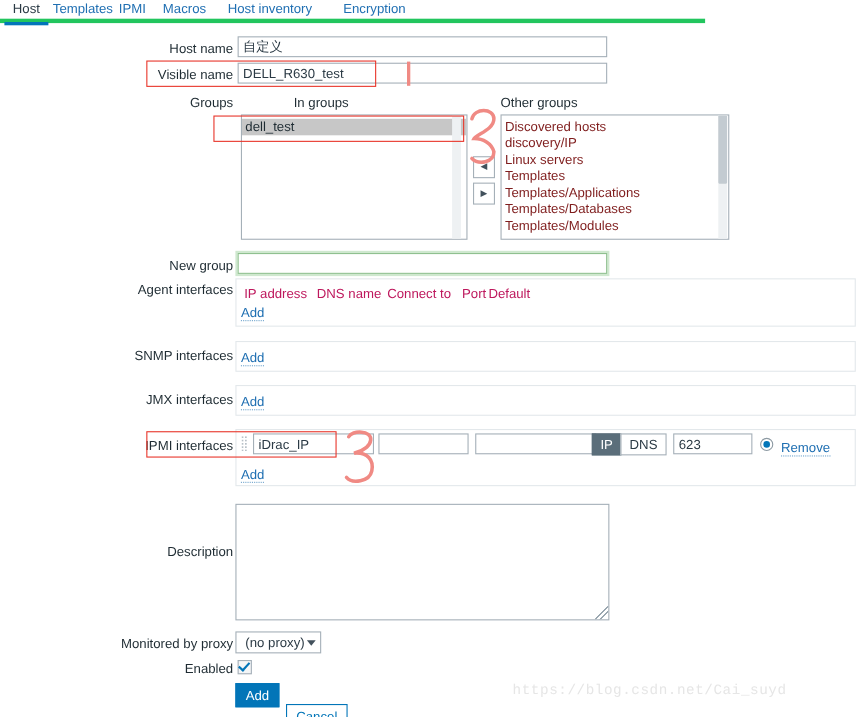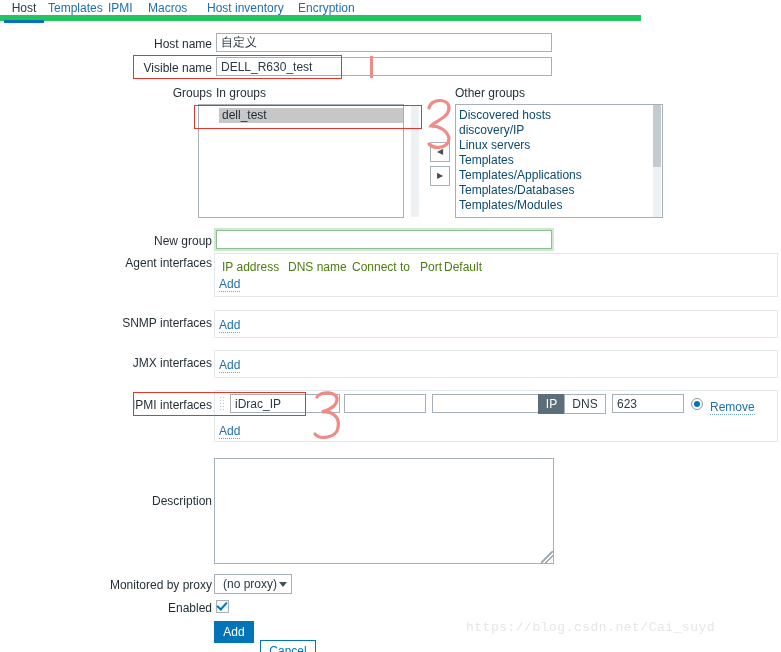--- a/index.html
+++ b/index.html
@@ -12,21 +12,21 @@
     font-family: "Liberation Sans", sans-serif;
     font-size: 12px;
     color: #1f2c33;
     overflow: hidden;
   }
 
   
   .tabbar {
     position: absolute; left: 0; top: 0;
     width: 641px; height: 21px;
-    border-bottom: 6px solid #22c55e;
+    border-bottom: 4px solid #22c55e;
     background: #ffffff;
     box-sizing: border-box;
   }
   .tab {
     position: absolute; top: 0;
     height: 20px; line-height: 17px;
     font-size: 12px;
     color: #1f6fb2;
     white-space: nowrap;
     cursor: pointer;
@@ -65,21 +65,21 @@
   
   .listbox {
     position: absolute;
     box-sizing: border-box;
     border: 1px solid #a5b0b8;
     background: #ffffff;
     overflow: hidden;
   }
   .listitem {
     font-size: 12px;
-    color: #0c4a6e;
+    color: #7f1d1d;
     height: 15px;
     line-height: 15px;
     padding: 0 3px;
     white-space: nowrap;
     cursor: default;
   }
   .listitem.sel {
     background: #c7c7c7;
     color: #1f2c33;
   }
@@ -110,21 +110,21 @@
   
   .ifacepanel {
     position: absolute;
     box-sizing: border-box;
     border: 1px solid #e3e8eb;
     background: #ffffff;
   }
   .colhdr {
     position: absolute;
     font-size: 12px;
-    color: #4d7c0f;
+    color: #be185d;
     white-space: nowrap;
   }
   .addlink {
     position: absolute;
     font-size: 12px;
     color: #1f6fb2;
     border-bottom: 1px dotted #6fa4cc;
     cursor: pointer;
     line-height: 13px;
   }
@@ -290,38 +290,38 @@
 </style>
 </head>
 <body>
 
 <div class="tabbar">
   <div class="tab active" style="left:4px;width:40px;text-align:center;">Host</div>
   <div class="tab" style="left:48px;">Templates</div>
   <div class="tab" style="left:108px;">IPMI</div>
   <div class="tab" style="left:148px;">Macros</div>
   <div class="tab" style="left:207px;">Host inventory</div>
-  <div class="tab" style="left:298px;">Encryption</div>
+  <div class="tab" style="left:312px;">Encryption</div>
 </div>
 
 <div class="label" style="left:60px;top:37px;width:152px;">Host name</div>
 <input class="txtinput" style="left: 216px; top: 33px; width: 336px;" value="自定义">
 
 <div class="label" style="left:60px;top:61px;width:152px;">Visible name</div>
 <input class="txtinput" style="left: 216px; top: 57px; width: 336px;" value="DELL_R630_test">
 
 <div class="annbox" style="left:133px;top:55px;width:209px;height:24px;"></div>
 
 <div class="annmark" style="left:370px;top:56px;width:3px;height:22px;background:#f08a84;"></div>
 
 <div class="label" style="left:60px;top:86px;width:152px;">Groups</div>
-<div class="label" style="left:216px;top:86px;width:120px;text-align:left;">In groups</div>
+<div class="label" style="left:232px;top:86px;width:120px;text-align:center;">In groups</div>
 <div class="label" style="left:455px;top:86px;width:120px;text-align:left;">Other groups</div>
 
-<div class="listbox" style="left:198px;top:104px;width:206px;height:114px;padding-left:20px;">
+<div class="listbox" style="left:219px;top:104px;width:206px;height:114px;">
   <div class="listitem sel" style="margin-top:3px;">dell_test</div>
 </div>
 <div class="scrolltrack" style="left:411px;top:105px;height:112px;"></div>
 
 <div class="annbox" style="left:194px;top:105px;width:228px;height:24px;"></div>
 
 <div class="arrowbtn" style="left:430px;top:142px;">
   <span>◀</span>
 </div>
 <div class="arrowbtn" style="left:430px;top:166px;">

